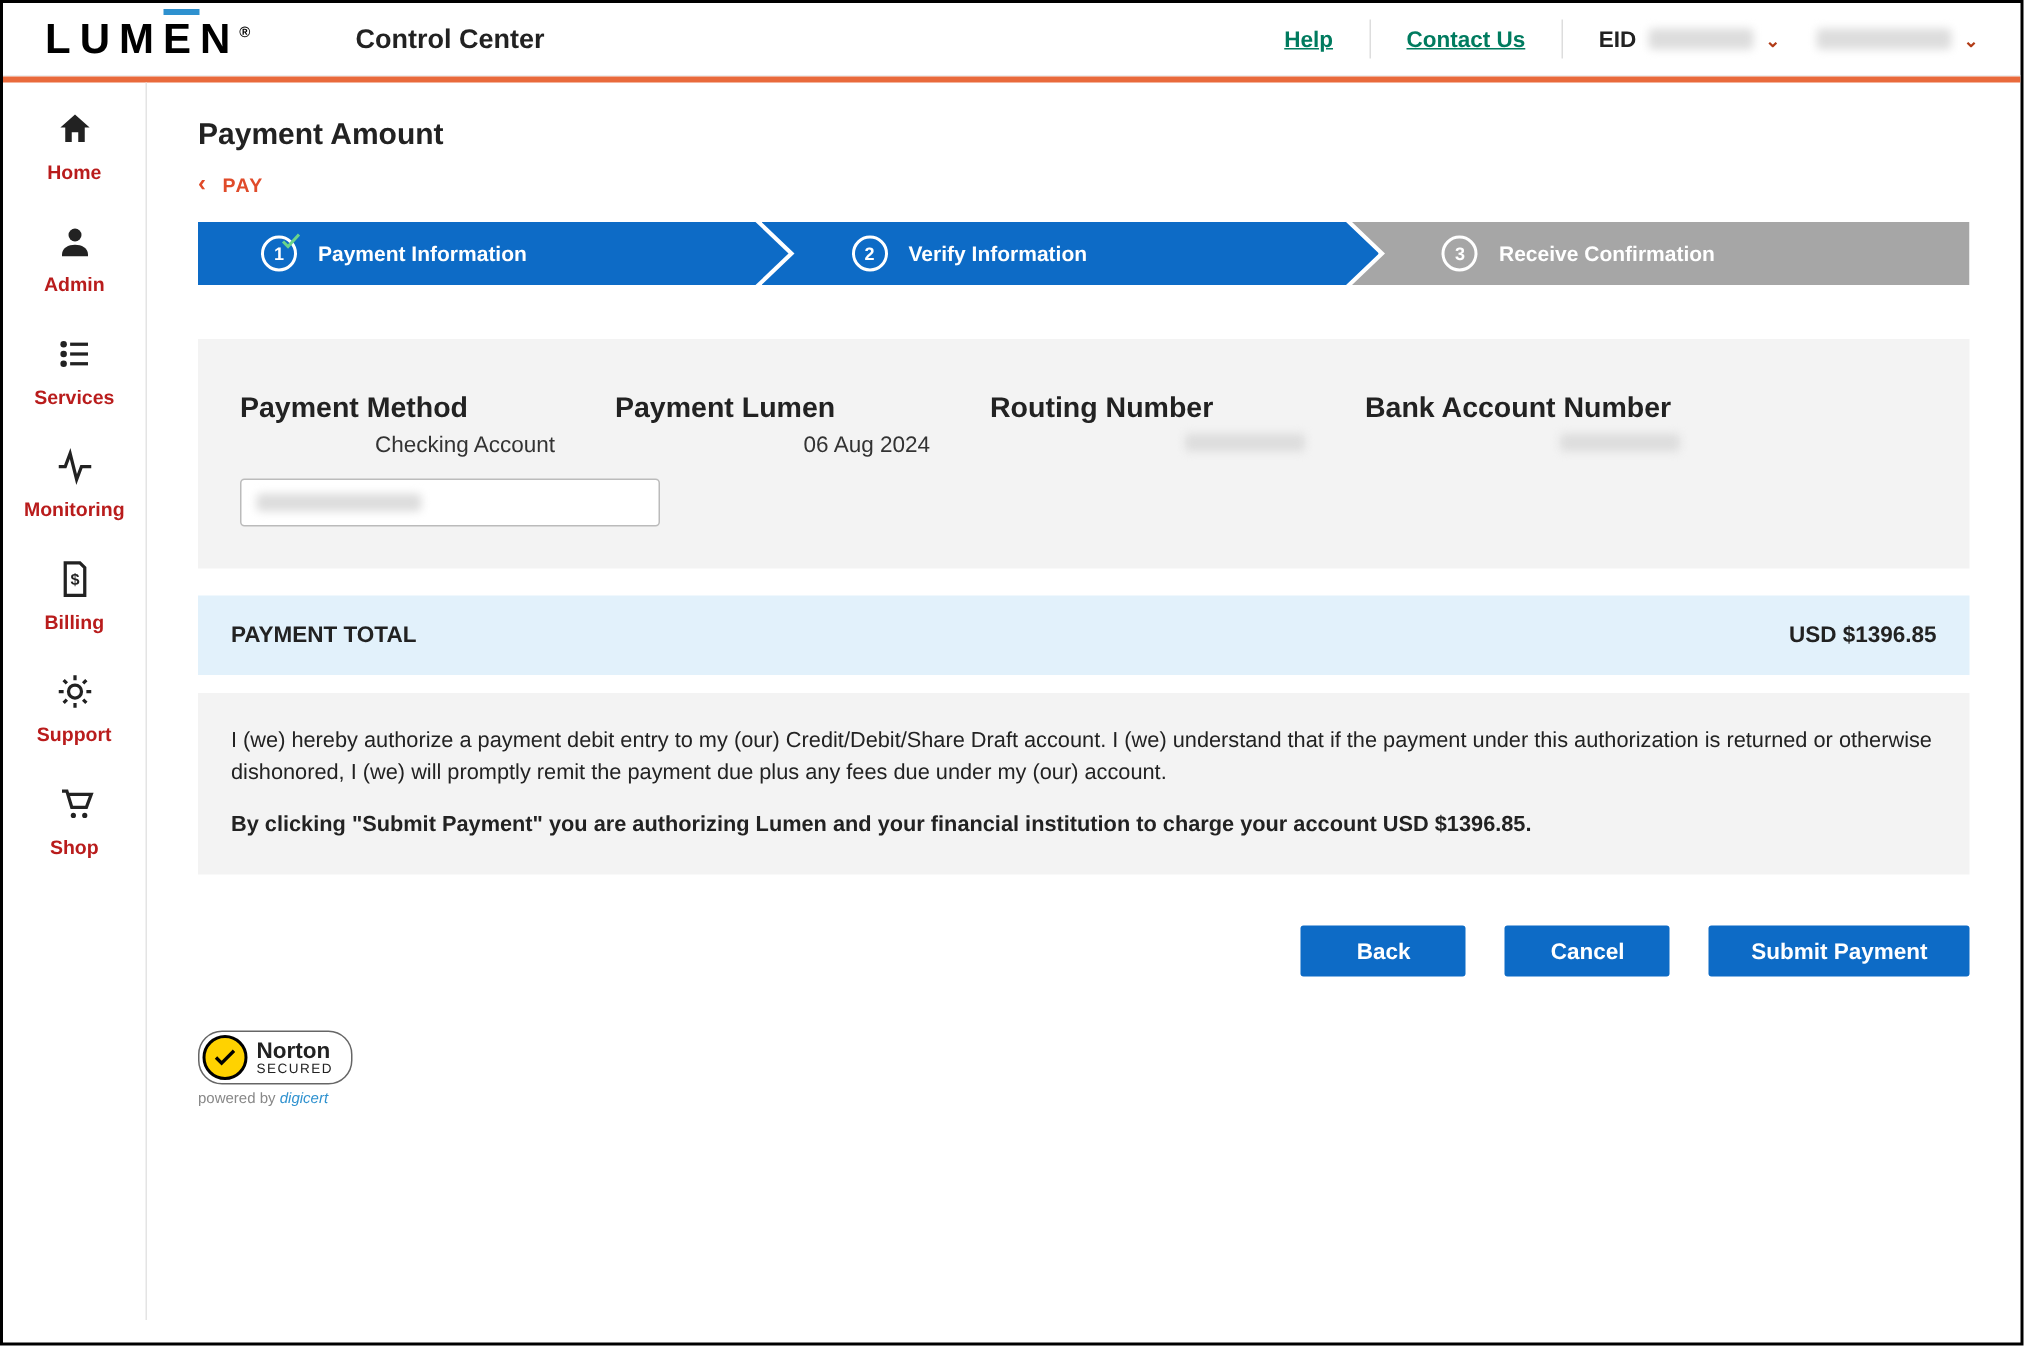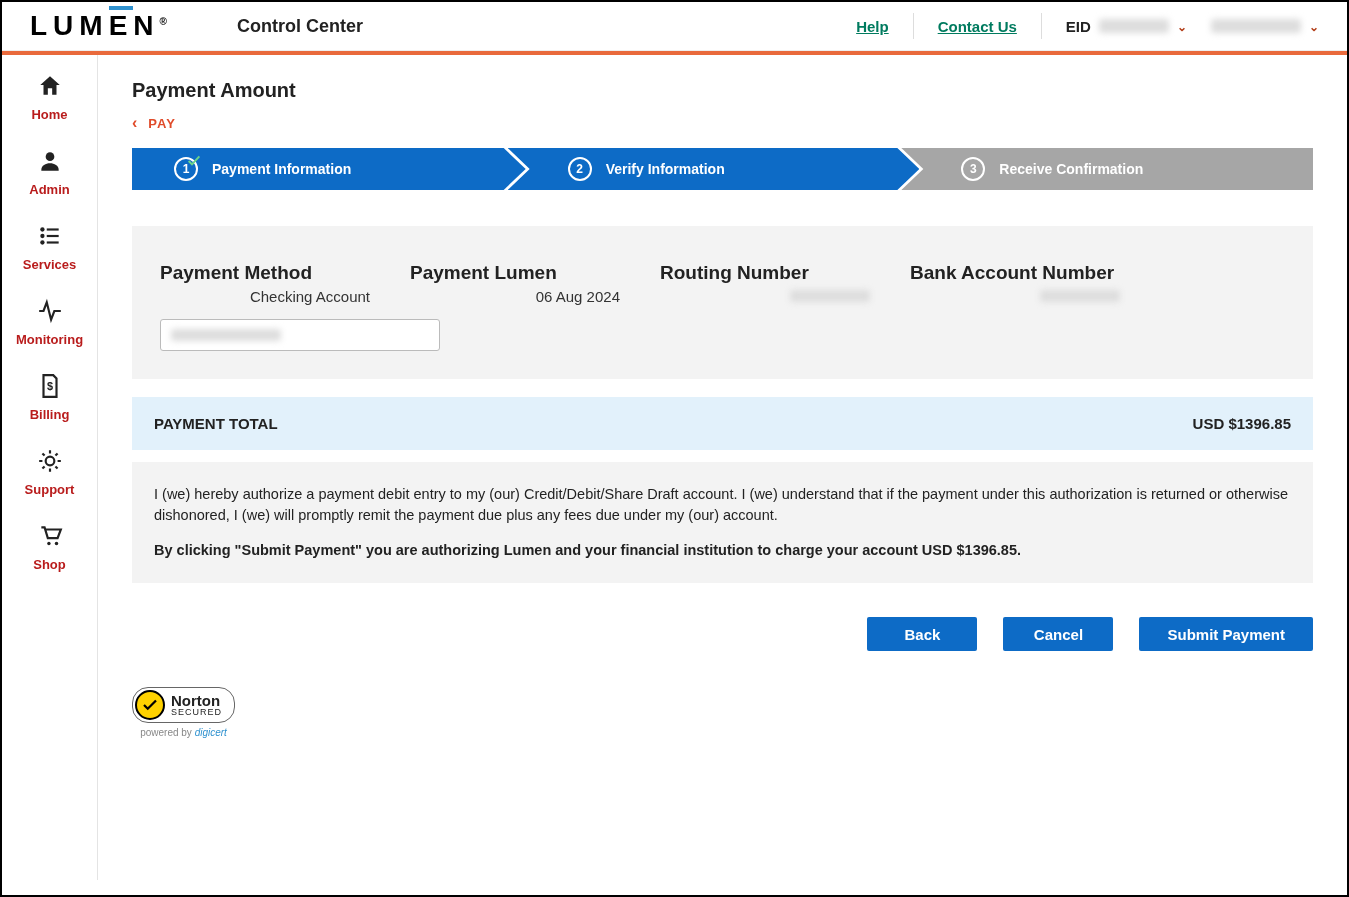--- a/index.html
+++ b/index.html
@@ -217,21 +217,21 @@
     height: 34px; padding: 0 28px;
     font-weight: 700; font-size: 15px;
     border-radius: 2px; cursor: pointer;
     min-width: 110px;
   }
   .btn.lg { min-width: 150px; }
 
   
   .norton {
     margin-top: 36px;
-    display: inline-flex; flex-direction: column; align-items: center;
+    display: inline-flex; flex-direction: column; align-items: flex-start;
   }
   .norton-badge {
     display: flex; align-items: center; gap: 6px;
     border: 1px solid #666; border-radius: 16px;
     padding: 2px 12px 2px 2px;
   }
   .norton-check {
     width: 30px; height: 30px; border-radius: 50%;
     background: #ffd200; display: flex; align-items: center; justify-content: center;
     border: 2px solid #000;

